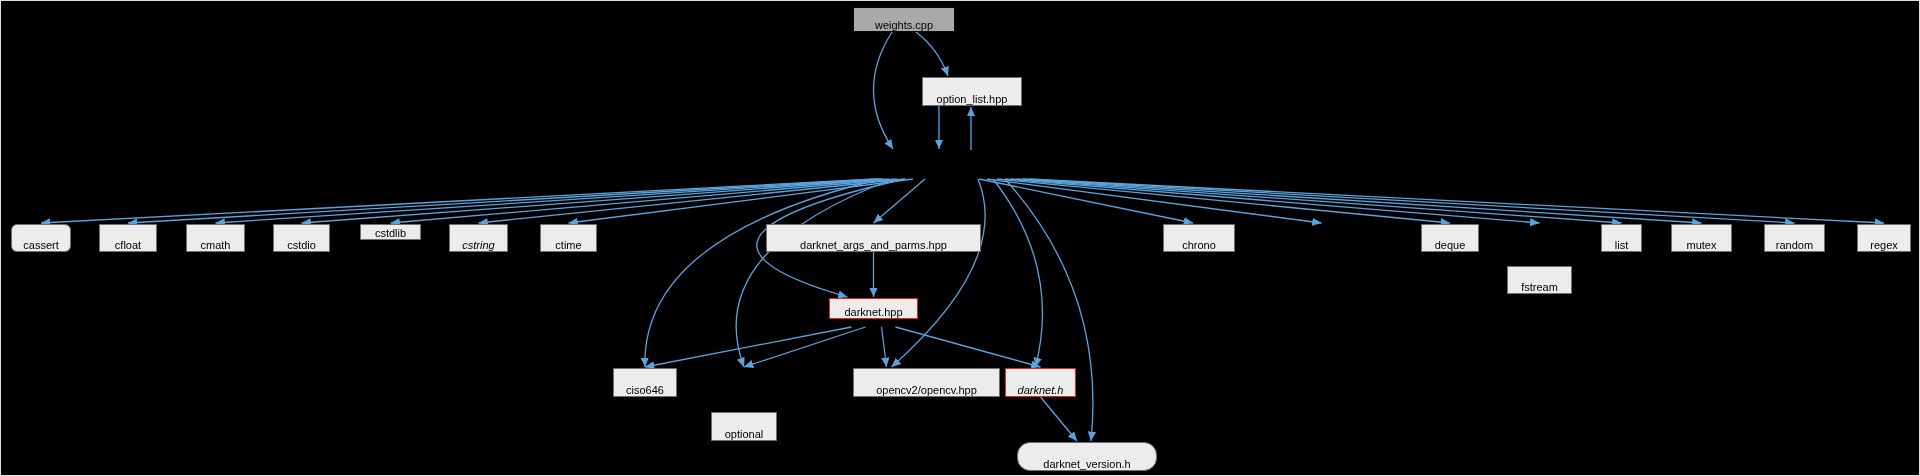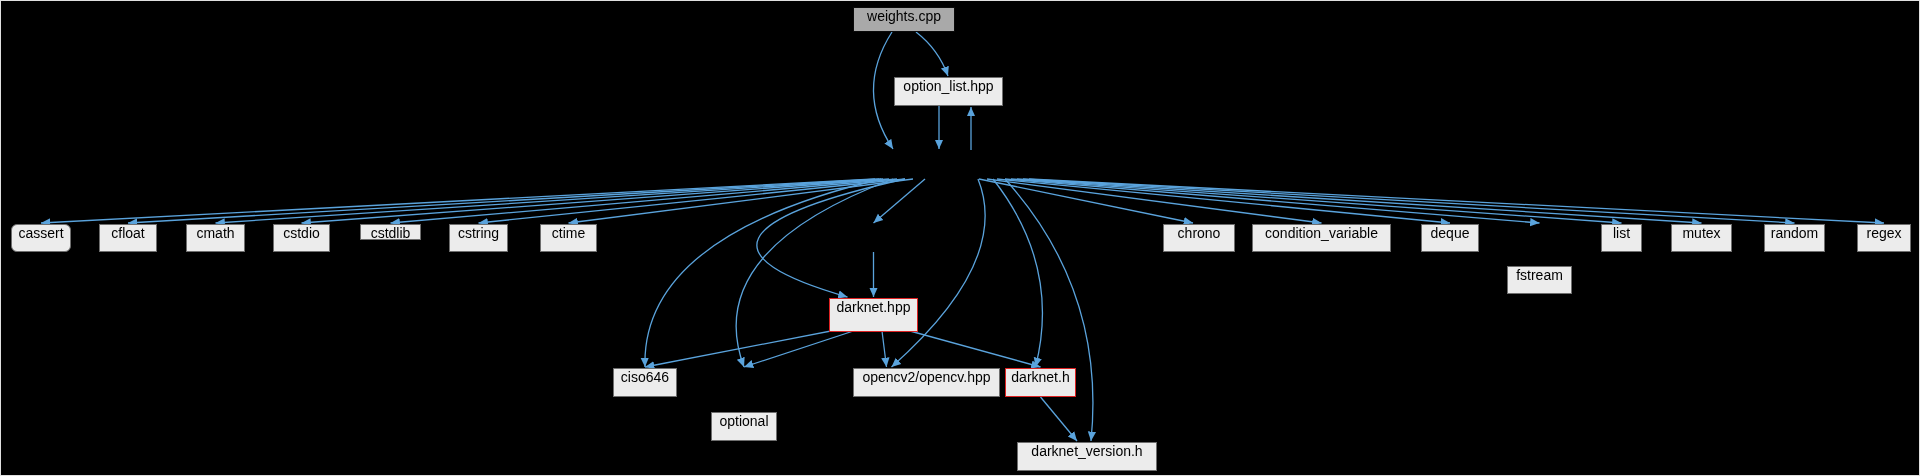--- a/index.html
+++ b/index.html
@@ -9,22 +9,22 @@
     background:var(--bg,#000);
     border:1px solid var(--frame,#e0e0e0);
     box-sizing:border-box;
     font-family:"Liberation Sans", sans-serif;
     overflow:hidden;
   }
   #graph svg{position:absolute;left:0;top:0;z-index:1;}
   .node{
     position:absolute;
     z-index:2;
-    display:flex;align-items:flex-start;justify-content:center;
-    font-size:14px;
+    display:flex;align-items:flex-end;justify-content:center;
+    font-size:11px;
     color:var(--text,#000);
     background:var(--node-bg,#ececec);
     border:1px solid var(--node-border,#6e6e6e);
     box-sizing:border-box;
     white-space:nowrap;
     cursor:pointer;
   }
   .node.red{border:1.5px solid var(--red-border,#dd2222);}
   .node.current{background:var(--current-bg,#a9a9a9);border-color:var(--current-border,#0a0a0a);}
 </style>
@@ -67,79 +67,79 @@
       <path d="M 872.5 251 Q 872.5 273.5 872.5 296" fill="none" stroke="#5aa3dc" stroke-width="1.3" marker-end="url(#arrow)"></path>
       <path d="M 850.5 326 Q 747.25 346 644 366" fill="none" stroke="#5aa3dc" stroke-width="1.3" marker-end="url(#arrow)"></path>
       <path d="M 864.5 326 Q 803.75 346 743 366" fill="none" stroke="#5aa3dc" stroke-width="1.3" marker-end="url(#arrow)"></path>
       <path d="M 880.5 326 Q 883 346 885.5 366" fill="none" stroke="#5aa3dc" stroke-width="1.3" marker-end="url(#arrow)"></path>
       <path d="M 894.5 326 Q 967 346 1039.5 366" fill="none" stroke="#5aa3dc" stroke-width="1.3" marker-end="url(#arrow)"></path>
       <path d="M 1039.5 396 Q 1057.75 418 1076 440" fill="none" stroke="#5aa3dc" stroke-width="1.3" marker-end="url(#arrow)"></path>
     </svg>
     <div class="node current" style="left: 852px; top: 6px; width: 102px; height: 25px;">
       <span>weights.cpp</span>
     </div>
-    <div class="node normal" style="left: 893px; top: 76px; width: 109px; height: 29px;">
+    <div class="node normal" style="left: 921px; top: 76px; width: 100px; height: 29px;">
       <span>option_list.hpp</span>
     </div>
     <div class="node normal" style="left: 10px; top: 223px; width: 60px; height: 28px; border-radius: 6px;">
       <span>cassert</span>
     </div>
     <div class="node normal" style="left: 98px; top: 223px; width: 58px; height: 28px;">
       <span>cfloat</span>
     </div>
     <div class="node normal" style="left: 185px; top: 223px; width: 59px; height: 28px;">
       <span>cmath</span>
     </div>
     <div class="node normal" style="left: 272px; top: 223px; width: 57px; height: 28px;">
       <span>cstdio</span>
     </div>
     <div class="node normal" style="left: 359px; top: 223px; width: 61px; height: 16px;">
       <span>cstdlib</span>
     </div>
-    <div class="node normal" style="left: 448px; top: 223px; width: 59px; height: 28px;">
+    <div class="node normal" style="left: 448px; top: 223px; width: 59px; height: 28px; font-style: italic;">
       <span>cstring</span>
     </div>
     <div class="node normal" style="left: 539px; top: 223px; width: 57px; height: 28px;">
       <span>ctime</span>
     </div>
+    <div class="node normal" style="left: 765px; top: 223px; width: 215px; height: 28px;">
+      <span>darknet_args_and_parms.hpp</span>
+    </div>
     <div class="node normal" style="left: 1162px; top: 223px; width: 72px; height: 28px;">
       <span>chrono</span>
-    </div>
-    <div class="node normal" style="left: 1251px; top: 223px; width: 139px; height: 28px;">
-      <span>condition_variable</span>
     </div>
     <div class="node normal" style="left: 1420px; top: 223px; width: 58px; height: 28px;">
       <span>deque</span>
     </div>
     <div class="node normal" style="left: 1506px; top: 223px; width: 65px; height: 28px; margin-top: 42px;">
       <span>fstream</span>
     </div>
     <div class="node normal" style="left: 1600px; top: 223px; width: 41px; height: 28px;">
       <span>list</span>
     </div>
     <div class="node normal" style="left: 1670px; top: 223px; width: 61px; height: 28px;">
       <span>mutex</span>
     </div>
     <div class="node normal" style="left: 1763px; top: 223px; width: 61px; height: 28px;">
       <span>random</span>
     </div>
     <div class="node normal" style="left: 1856px; top: 223px; width: 54px; height: 28px;">
       <span>regex</span>
     </div>
-    <div class="node red" style="left: 828px; top: 297px; width: 89px; height: 34px;">
+    <div class="node red" style="left: 828px; top: 297px; width: 89px; height: 21px;">
       <span>darknet.hpp</span>
     </div>
     <div class="node normal" style="left: 612px; top: 367px; width: 64px; height: 29px;">
       <span>ciso646</span>
     </div>
     <div class="node normal" style="left: 710px; top: 367px; width: 66px; height: 29px; margin-top: 44px;">
       <span>optional</span>
     </div>
     <div class="node normal" style="left: 812px; top: 367px; width: 147px; height: 29px; margin-left: 40px;">
       <span>opencv2/opencv.hpp</span>
     </div>
-    <div class="node red" style="left: 1004px; top: 367px; width: 71px; height: 29px;">
+    <div class="node red" style="left: 1004px; top: 367px; width: 71px; height: 29px; font-style: italic;">
       <span>darknet.h</span>
     </div>
-    <div class="node normal" style="left: 1016px; top: 441px; width: 140px; height: 29px;">
+    <div class="node normal" style="left: 1016px; top: 441px; width: 140px; height: 29px; border-radius: 13px;">
       <span>darknet_version.h</span>
     </div>
   </div>
 
 </body></html>

